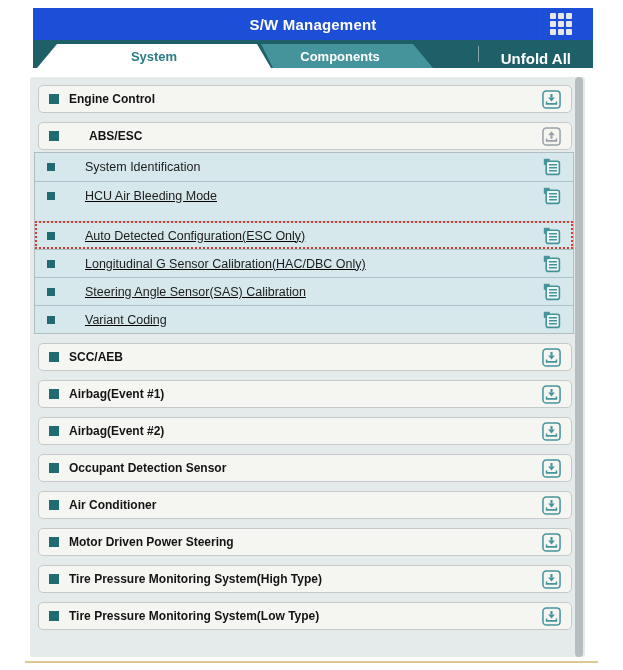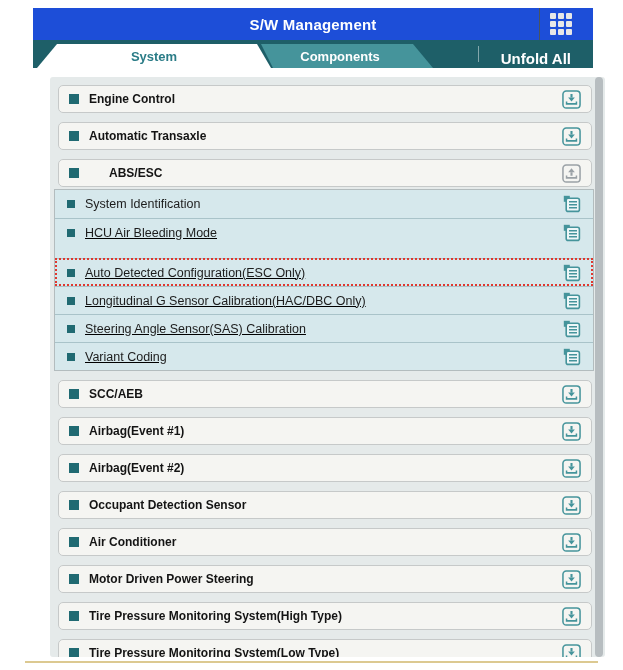--- a/index.html
+++ b/index.html
@@ -23,34 +23,34 @@
   .tab-systems{left:0;width:242px;background:#ffffff;color:#2b7c87;z-index:2;
        clip-path:polygon(24px 0,224px 0,238px 100%,4px 100%);}
   .tab-components{left:0;width:404px;background:#45949b;color:#ffffff;z-index:1;
        clip-path:polygon(228px 0,380px 0,400px 100%,240px 100%);
        padding-left:210px;box-sizing:border-box;}
   .tsep{position:absolute;left:445px;top:6px;width:1px;height:16px;background:rgba(255,255,255,.45);}
   .unfold{position:absolute;right:22px;top:0;height:36px;display:flex;align-items:center;
           color:#ffffff;font-size:15px;font-weight:bold;cursor:pointer;}
 
   
-  .content{position:absolute;left:50px;top:77px;width:555px;height:580px;background:#e5eaea;
+  .content{position:absolute;left:30px;top:77px;width:555px;height:580px;background:#e5eaea;
            border-radius:3px;overflow:hidden;}
   .list{position:absolute;left:8px;top:8px;width:534px;}
   .card{box-sizing:border-box;height:28px;margin-bottom:9px;background:#f5f5f2;border:1px solid #c6c9c9;
         border-radius:5px;display:flex;align-items:center;padding:0 10px;cursor:pointer;}
   .card.expanded{margin-bottom:2px;gap:20px;}
   .bullet{width:10px;height:10px;background:#206a72;margin-right:10px;flex:0 0 auto;}
   .card .lbl{font-size:12px;font-weight:bold;color:#141414;white-space:nowrap;}
   .rowicon{margin-left:auto;display:flex;align-items:center;}
 
   .subwrap{box-sizing:border-box;margin:0 0 9px -4px;width:calc(100% + 6px);
            background:#d6e8ec;border:1px solid #b3bcbe;}
   .subrow{box-sizing:border-box;height:28px;display:flex;align-items:center;padding:0 12px;
-          cursor:pointer;position:relative;}
+          cursor:pointer;position:relative;gap:20px;}
   .subrow + .subrow{border-top:1px solid #a9c3c9;text-decoration:underline;}
   .subrow .sbullet{width:8px;height:8px;background:#206a72;margin-right:10px;flex:0 0 auto;}
   .subrow .lbl{font-size:12.5px;font-weight:normal;color:#1c1c1c;white-space:nowrap;}
   .subrow.selected{outline:2px dotted #e0372e;outline-offset:-2px;z-index:1;margin-top:12px;}
 
   .scrollbar{position:absolute;right:2px;top:0;width:8px;height:580px;background:#b7bdc0;border-radius:4px;}
 
   .bottom-line{position:absolute;left:25px;top:661px;width:573px;height:2px;background:#dcc991;}
 </style>
 </head>
@@ -94,32 +94,20 @@
           <span class="lbl">Engine Control</span>
           <span class="rowicon">
             <svg width="19" height="19" viewBox="0 0 20 20">
               <rect x="1" y="1" width="18" height="18" rx="3.5" fill="none" stroke="#45949b" stroke-width="1.6"></rect>
               <path d="M10 4.2 V8" stroke="#45949b" stroke-width="2.2"></path>
               <path d="M6.5 7.8 H13.5 L10 12 Z" fill="#45949b"></path>
               <path d="M4.8 12 v2.6 h10.4 v-2.6" fill="none" stroke="#45949b" stroke-width="1.6"></path>
             </svg>
           </span>
         </div>
-        <div class="card">
-          <span class="bullet"></span>
-          <span class="lbl">Automatic Transaxle</span>
-          <span class="rowicon">
-            <svg width="19" height="19" viewBox="0 0 20 20">
-              <rect x="1" y="1" width="18" height="18" rx="3.5" fill="none" stroke="#45949b" stroke-width="1.6"></rect>
-              <path d="M10 4.2 V8" stroke="#45949b" stroke-width="2.2"></path>
-              <path d="M6.5 7.8 H13.5 L10 12 Z" fill="#45949b"></path>
-              <path d="M4.8 12 v2.6 h10.4 v-2.6" fill="none" stroke="#45949b" stroke-width="1.6"></path>
-            </svg>
-          </span>
-        </div>
         <div class="card expanded">
           <span class="bullet"></span>
           <span class="lbl">ABS/ESC</span>
           <span class="rowicon">
             <svg width="19" height="19" viewBox="0 0 20 20">
               <rect x="1" y="1" width="18" height="18" rx="3.5" fill="none" stroke="#9aa1a6" stroke-width="1.6"></rect>
               <path d="M10 12.4 V8.6" stroke="#9aa1a6" stroke-width="2.2"></path>
               <path d="M6.5 8.8 H13.5 L10 4.6 Z" fill="#9aa1a6"></path>
               <path d="M4.8 12 v2.6 h10.4 v-2.6" fill="none" stroke="#9aa1a6" stroke-width="1.6"></path>
             </svg>

